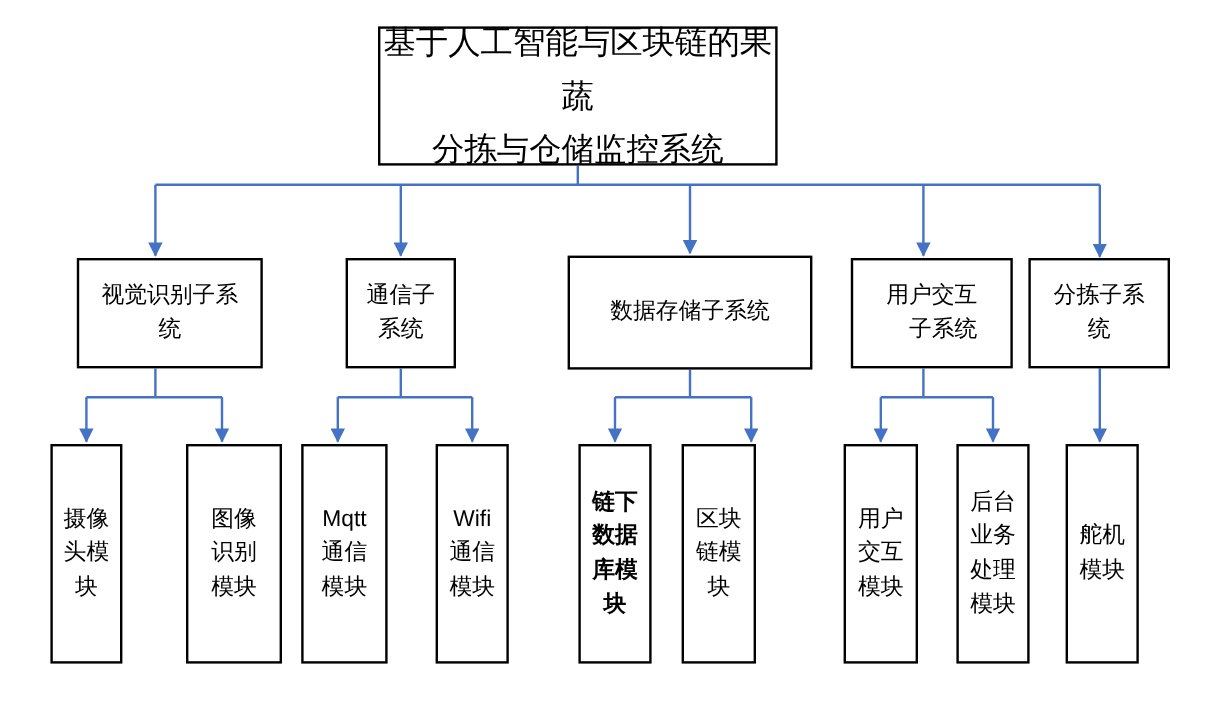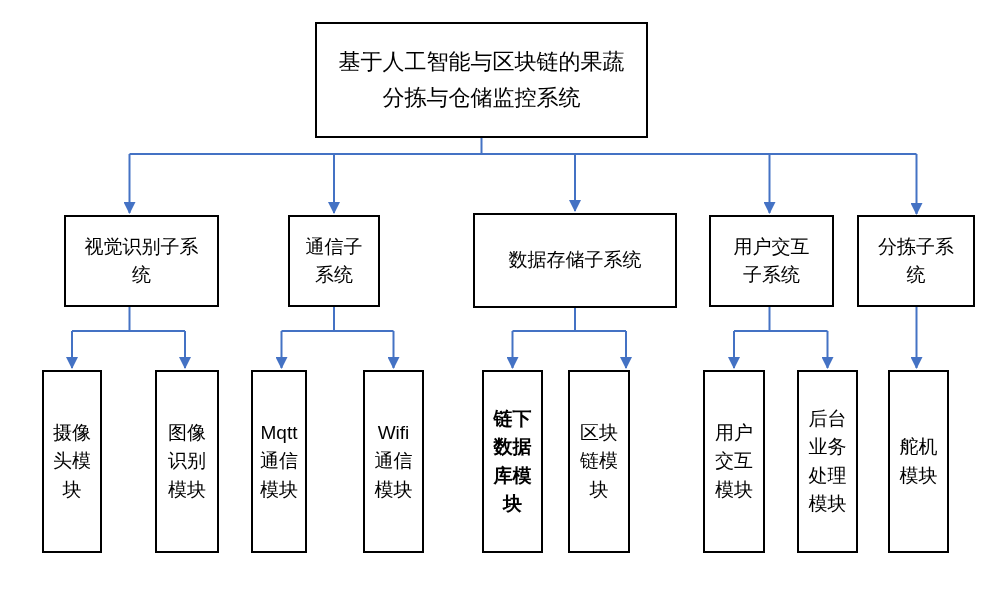--- a/index.html
+++ b/index.html
@@ -22,33 +22,33 @@
   svg.wires marker path{fill:var(--connector);stroke:none;}
   .node{
     position:absolute;box-sizing:border-box;
     border:2px solid var(--border);
     background:var(--fill);color:var(--text);
     display:flex;align-items:center;justify-content:center;
     text-align:center;white-space:pre-line;
     line-height:1.5;
   }
   
-  .n-root{left:315px;top:22px;width:333px;height:116px;font-size:22px;line-height:1.65;}
+  .n-root{left:315px;top:22px;width:333px;height:116px;font-size:27px;line-height:1.65;}
   
   .lvl2{top:215px;height:92px;font-size:19px;}
   .n-s0{left:64px;width:155px;}
   .n-s1{left:288px;width:92px;}
   .n-s2{left:473px;top:213px;height:95px;width:204px;text-align:center;}
-  .n-s3{left:709px;width:125px;}
+  .n-s3{left:709px;width:135px;text-align:right;}
   .n-s4{left:857px;width:118px;}
   
   .lvl3{top:370px;height:183px;font-size:19px;}
   .n-m00{left:42px;width:60px;}
-  .n-m01{left:155px;width:64px;}
-  .n-m10{left:251px;width:56px;}
+  .n-m01{left:155px;width:80px;}
+  .n-m10{left:251px;width:72px;}
   .n-m11{left:363px;width:61px;}
   .n-m20{left:482px;width:61px;font-weight:bold;}
   .n-m21{left:568px;width:62px;}
   .n-m30{left:703px;width:62px;}
   .n-m31{left:797px;width:61px;}
   .n-m40{left:888px;width:61px;}
 </style>
 </head>
 <body>
 

